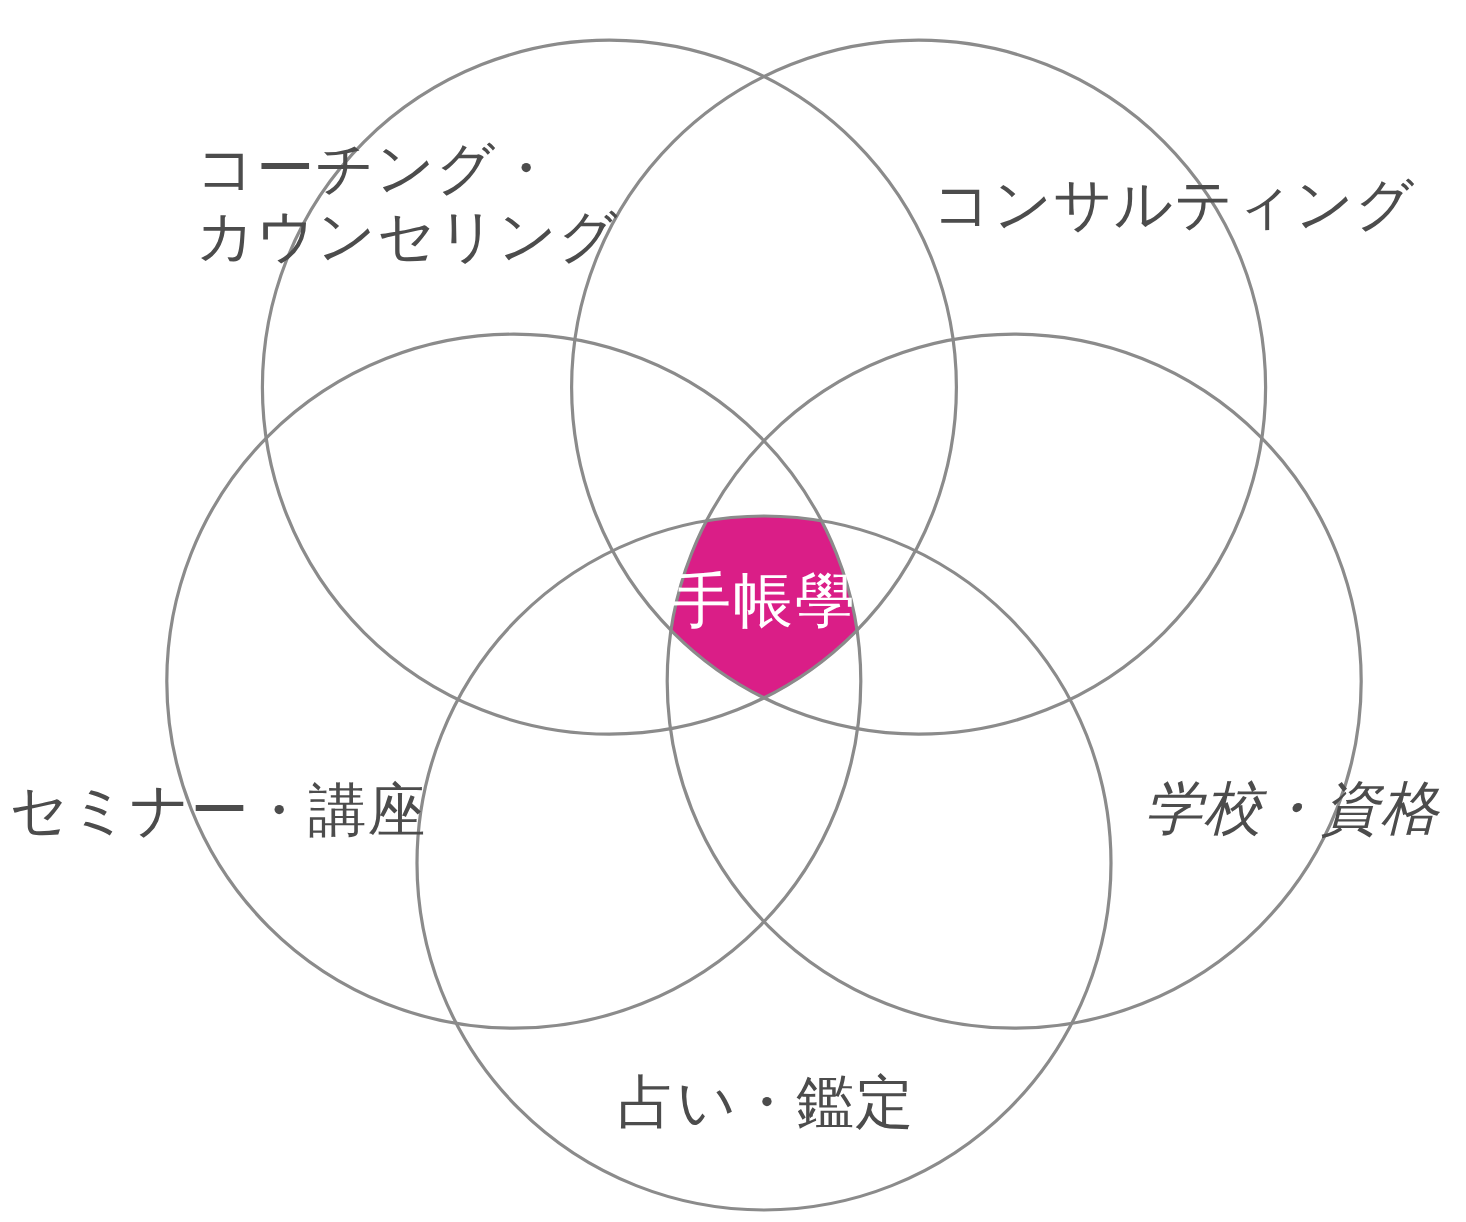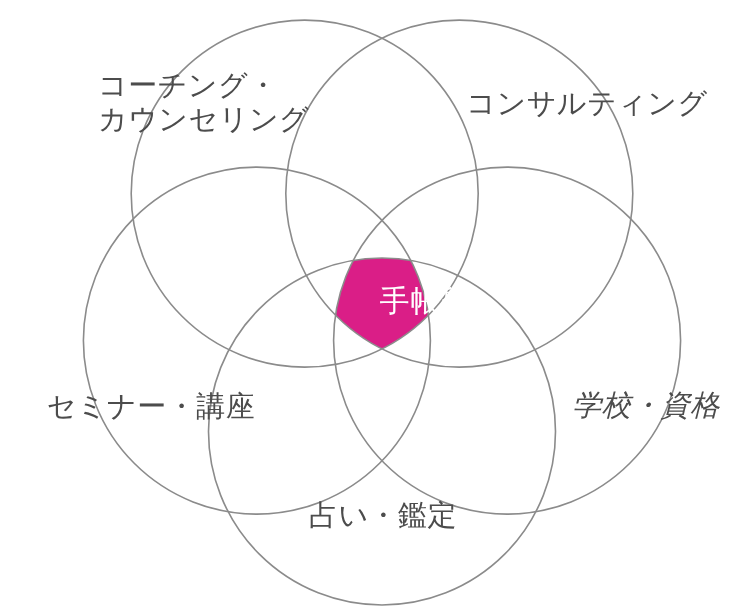--- a/index.html
+++ b/index.html
@@ -47,21 +47,20 @@
     position: absolute;
     left: 382px;
     top: 301px;
     transform: translate(-50%, -50%);
     color: #ffffff;
     font-size: 30px;
     font-weight: 500;
     letter-spacing: 1px;
     white-space: nowrap;
     user-select: none;
-    margin-left: 44px;
   }
 </style>
 </head>
 <body>
 
 <div class="stage">
 
   <svg class="venn-svg" viewBox="0 0 733 611">
     <defs>
       <clipPath id="clipTL">
@@ -95,21 +94,21 @@
     <circle class="ring" cx="382" cy="431.5" r="173.5"></circle>
   </svg>
 
   <div class="label" style="left:98px; top:68px;">
     <span class="label-line">コーチング・</span>
     <span class="label-line">カウンセリング</span>
   </div>
 
   <div class="label centered" style="left:587px; top:103px;">コンサルティング</div>
 
-  <div class="label centered" style="left:109px; top:406px;margin-left:42px;">セミナー・講座</div>
+  <div class="label centered" style="left:109px; top:406px;">セミナー・講座</div>
 
   <div class="label centered" style="left:646px; top:405px;font-style:italic;">学校・資格</div>
 
-  <div class="label centered" style="left:383px; top:515px;">占い・鑑定</div>
+  <div class="label centered" style="left:383px; top:552px;">占い・鑑定</div>
 
   <div class="center-label">手帳學</div>
 
 </div>
 
 </body></html>

